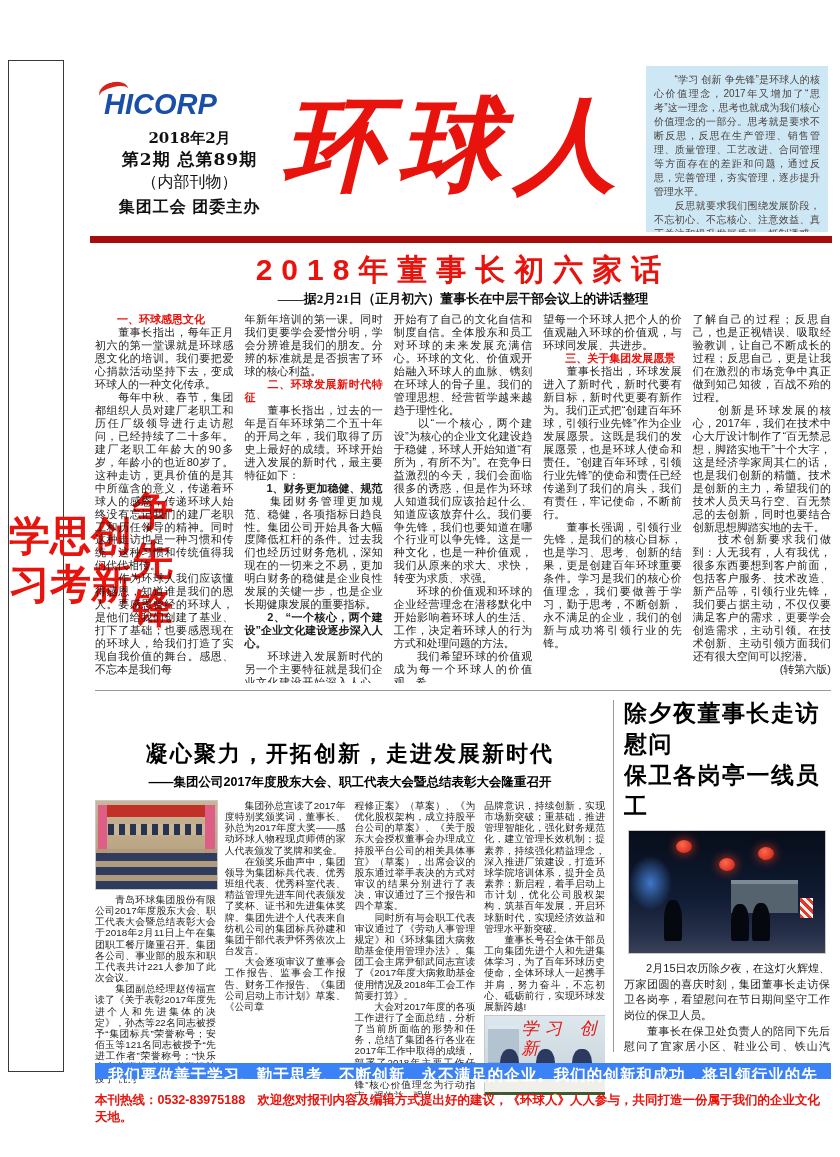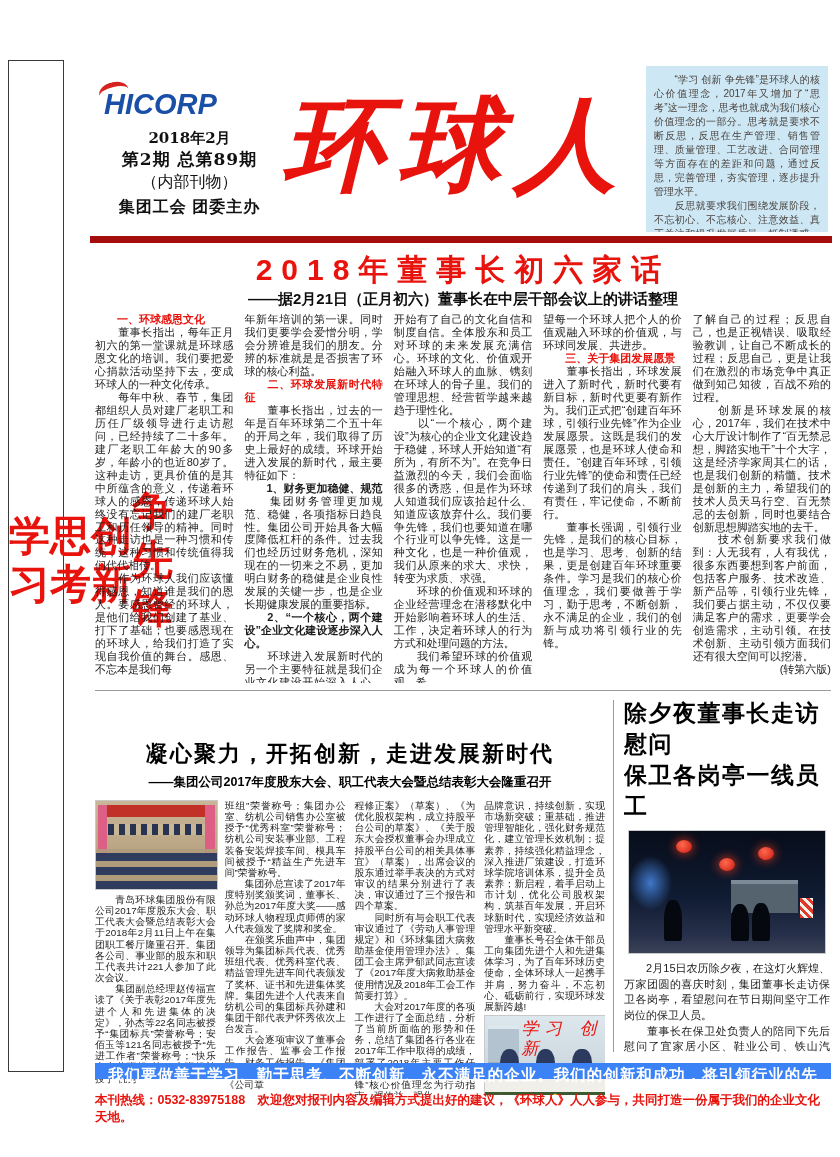--- a/index.html
+++ b/index.html
@@ -28,21 +28,21 @@
     color:#e8130c;letter-spacing:14px;text-indent:14px;}
   .quote-box{position:absolute;left:646px;top:66px;width:182px;height:166px;background:#cde7f5;
     padding:7px 8px;box-sizing:border-box;font-size:10px;line-height:1.4;color:#4b443f;text-align:justify;overflow:hidden;}
   .quote-box p{margin:0;}
   .red-bar{position:absolute;left:90px;top:236px;width:742px;height:7px;background:#a50d0d;}
 
   
   .main-headline{position:absolute;left:95px;top:250px;width:736px;text-align:center;color:#e8130c;
     font-size:30px;font-weight:bold;letter-spacing:9px;}
   .main-subtitle{position:absolute;left:95px;top:290px;width:736px;text-align:center;color:#0d0d0d;
-    font-size:15px;font-weight:bold;}
+    font-size:13px;font-weight:bold;font-family:Liberation Serif, serif;}
   .main-cols{position:absolute;left:95px;top:313px;width:736px;height:370px;display:flex;gap:11px;overflow:hidden;}
   .mcol{flex:1;font-size:11px;line-height:1.18;text-align:justify;color:#1c1c1c;}
   .mcol p,.blcol p,.br-text p{margin:0;}
   .hr{color:#e8130c;font-weight:bold;}
   .hb{font-weight:bold;}
   .pr{text-align:right;}
 
   .mid-rule{position:absolute;left:95px;top:690px;width:736px;height:1px;background:#9a9a9a;}
   .col-rule{position:absolute;left:613px;top:700px;width:1px;height:352px;background:#9a9a9a;}
 
@@ -191,21 +191,20 @@
           <div class="audience"></div>
         </div>
         <div>
 
         <p class="p">　　青岛环球集团股份有限公司2017年度股东大会、职工代表大会暨总结表彰大会于2018年2月11日上午在集团职工餐厅隆重召开。集团各公司、事业部的股东和职工代表共计221人参加了此次会议。</p>
             <p class="p">　　集团副总经理赵传福宣读了《关于表彰2017年度先进个人和先进集体的决定》，孙杰等22名同志被授予“集团标兵”荣誉称号；安佰玉等121名同志被授予“先进工作者”荣誉称号；“快乐大本营班组”等10个班组被授予“优秀</p>
           </div>
       </div>
       <div class="blcol">
 
-      <p class="p">班组”荣誉称号；集团办公室、纺机公司销售办公室被授予“优秀科室”荣誉称号；纺机公司安装事业部、工程装备安装焊接车间、模具车间被授予“精益生产先进车间”荣誉称号。</p>
           <p class="p">　　集团孙总宣读了2017年度特别奖颁奖词，董事长、孙总为2017年度大奖——感动环球人物程现贞师傅的家人代表颁发了奖牌和奖金。</p>
           <p class="p">　　在颁奖乐曲声中，集团领导为集团标兵代表、优秀班组代表、优秀科室代表、精益管理先进车间代表颁发了奖杯、证书和先进集体奖牌。集团先进个人代表来自纺机公司的集团标兵孙建和集团干部代表尹怀秀依次上台发言。</p>
           <p class="p">　　大会逐项审议了董事会工作报告、监事会工作报告、财务工作报告、《集团公司启动上市计划》草案、《公司章</p>
         </div>
       <div class="blcol">
 
       <p class="p">程修正案》（草案）、《为优化股权架构，成立持股平台公司的草案》、《关于股东大会授权董事会办理成立持股平台公司的相关具体事宜》（草案），出席会议的股东通过举手表决的方式对审议的结果分别进行了表决，审议通过了三个报告和四个草案。</p>
           <p class="p">　　同时所有与会职工代表审议通过了《劳动人事管理规定》和《环球集团大病救助基金使用管理办法》。集团工会主席尹郁武同志宣读了《2017年度大病救助基金使用情况及2018年工会工作简要打算》。</p>
           <p class="p">　　大会对2017年度的各项工作进行了全面总结，分析了当前所面临的形势和任务，总结了集团各行各业在2017年工作中取得的成绩，部署了2018年主要工作任务，以“学习 思考 创新 争先锋”核心价值理念为行动指南，强效益，强化</p>
         </div>

